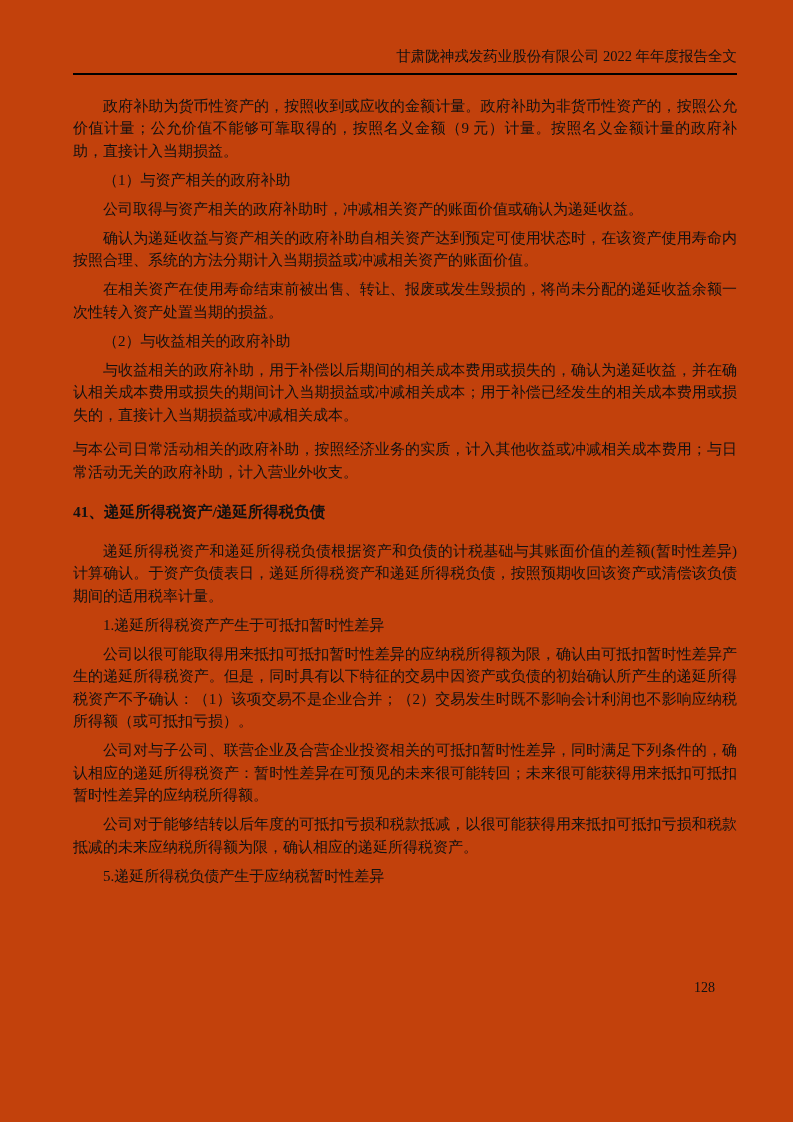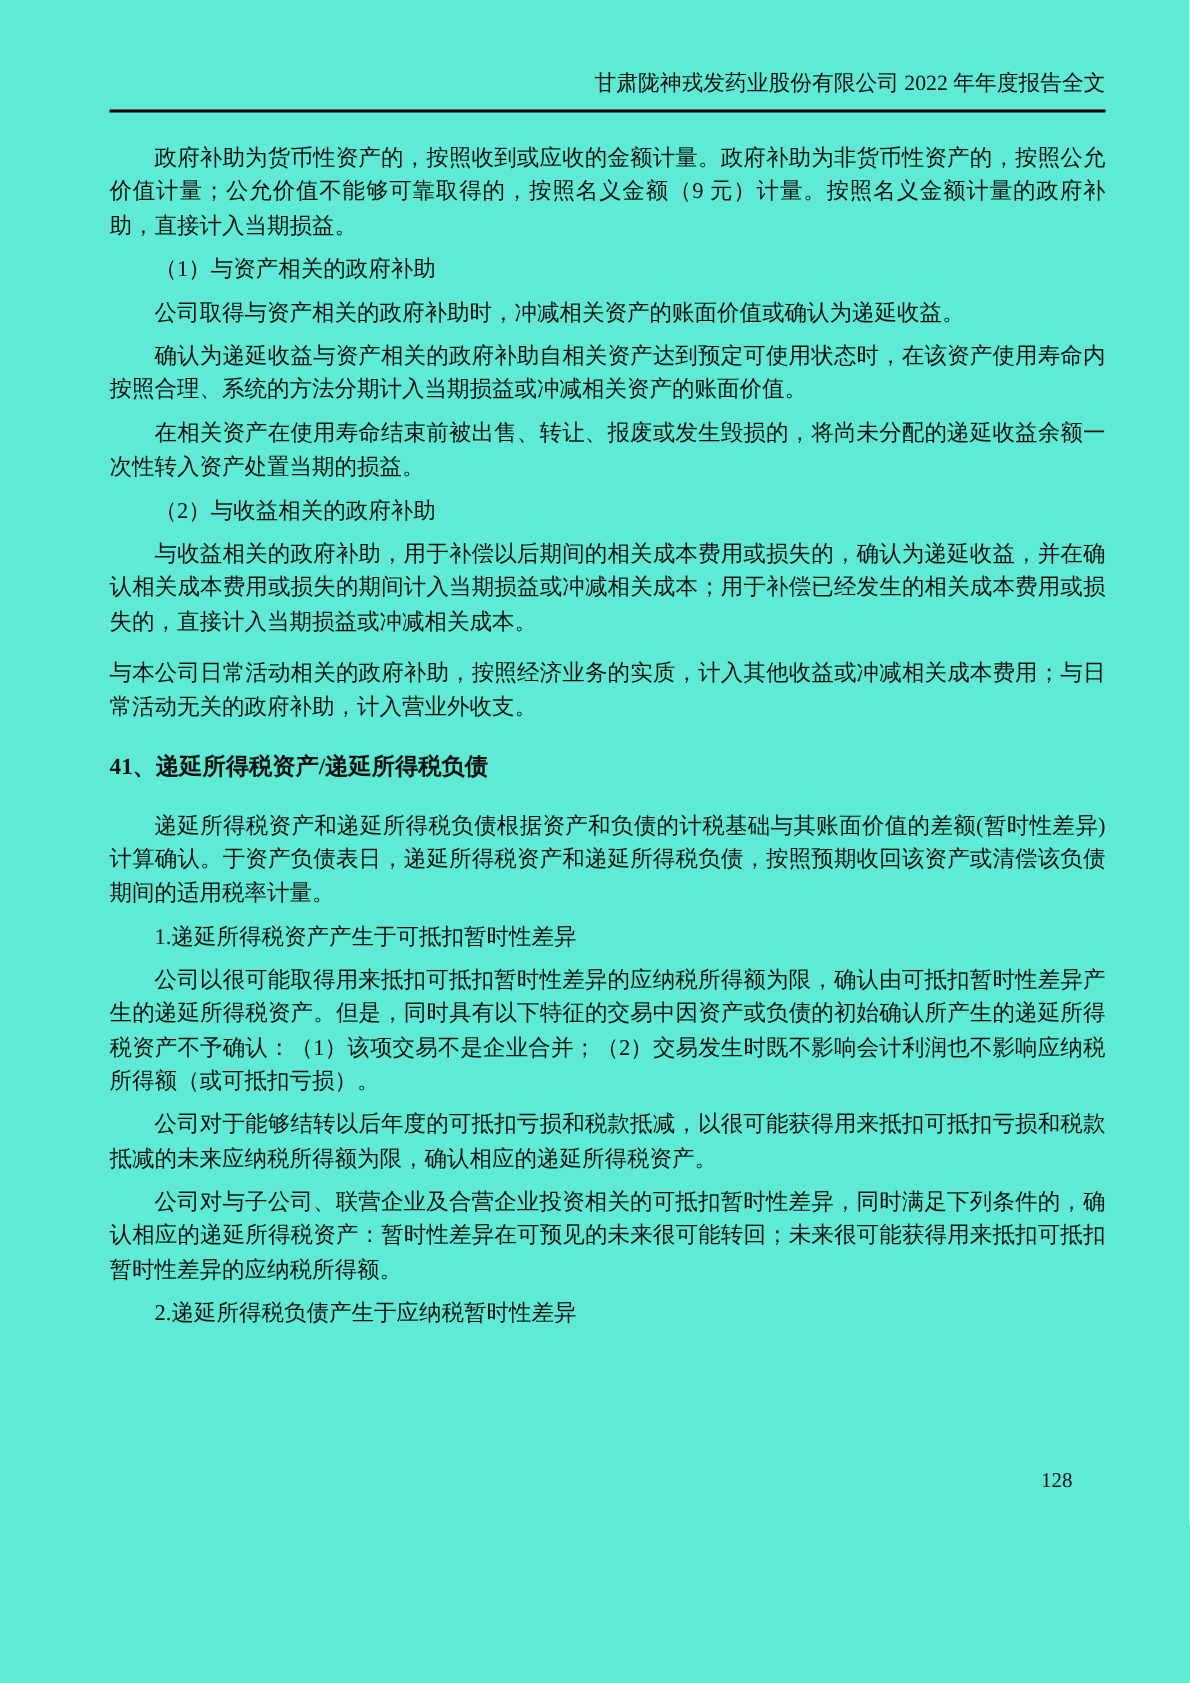--- a/index.html
+++ b/index.html
@@ -4,21 +4,21 @@
 <style>
   html, body {
     margin: 0;
     padding: 0;
     background: #ffffff;
   }
   .page {
     position: relative;
     width: 793px;
     height: 1122px;
-    background: #5eead4;
+    background: #c2410c;
     overflow: hidden;
     font-family: "Liberation Serif", "DejaVu Serif", serif;
     color: #111111;
   }
   .header {
     position: absolute;
     top: 46px;
     left: 73px;
     right: 56px;
     text-align: right;
@@ -84,22 +84,22 @@
     <p class="para">公司取得与资产相关的政府补助时，冲减相关资产的账面价值或确认为递延收益。</p>
     <p class="para">确认为递延收益与资产相关的政府补助自相关资产达到预定可使用状态时，在该资产使用寿命内按照合理、系统的方法分期计入当期损益或冲减相关资产的账面价值。</p>
     <p class="para">在相关资产在使用寿命结束前被出售、转让、报废或发生毁损的，将尚未分配的递延收益余额一次性转入资产处置当期的损益。</p>
     <p class="clause">（2）与收益相关的政府补助</p>
     <p class="para">与收益相关的政府补助，用于补偿以后期间的相关成本费用或损失的，确认为递延收益，并在确认相关成本费用或损失的期间计入当期损益或冲减相关成本；用于补偿已经发生的相关成本费用或损失的，直接计入当期损益或冲减相关成本。</p>
     <p class="flush">与本公司日常活动相关的政府补助，按照经济业务的实质，计入其他收益或冲减相关成本费用；与日常活动无关的政府补助，计入营业外收支。</p>
     <p class="section-heading">41、递延所得税资产/递延所得税负债</p>
     <p class="para">递延所得税资产和递延所得税负债根据资产和负债的计税基础与其账面价值的差额(暂时性差异)计算确认。于资产负债表日，递延所得税资产和递延所得税负债，按照预期收回该资产或清偿该负债期间的适用税率计量。</p>
     <p class="clause">1.递延所得税资产产生于可抵扣暂时性差异</p>
     <p class="para">公司以很可能取得用来抵扣可抵扣暂时性差异的应纳税所得额为限，确认由可抵扣暂时性差异产生的递延所得税资产。但是，同时具有以下特征的交易中因资产或负债的初始确认所产生的递延所得税资产不予确认：（1）该项交易不是企业合并；（2）交易发生时既不影响会计利润也不影响应纳税所得额（或可抵扣亏损）。</p>
+    <p class="para">公司对与子公司、联营企业及合营企业投资相关的可抵扣暂时性差异，同时满足下列条件的，确认相应的递延所得税资产：暂时性差异在可预见的未来很可能转回；未来很可能获得用来抵扣可抵扣暂时性差异的应纳税所得额。</p>
     <p class="para">公司对于能够结转以后年度的可抵扣亏损和税款抵减，以很可能获得用来抵扣可抵扣亏损和税款抵减的未来应纳税所得额为限，确认相应的递延所得税资产。</p>
-    <p class="para">公司对与子公司、联营企业及合营企业投资相关的可抵扣暂时性差异，同时满足下列条件的，确认相应的递延所得税资产：暂时性差异在可预见的未来很可能转回；未来很可能获得用来抵扣可抵扣暂时性差异的应纳税所得额。</p>
-    <p class="clause">2.递延所得税负债产生于应纳税暂时性差异</p>
+    <p class="clause">5.递延所得税负债产生于应纳税暂时性差异</p>
   </div>
 
   <div class="footer">
     <span>128</span>
   </div>
 
 </div>
 
 </body></html>

